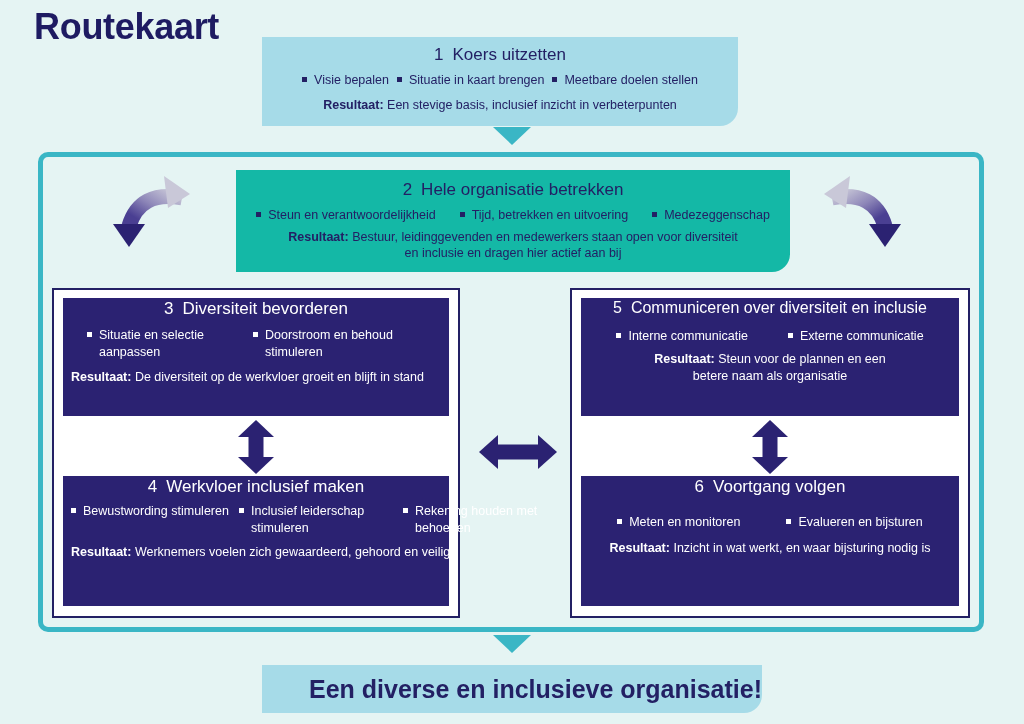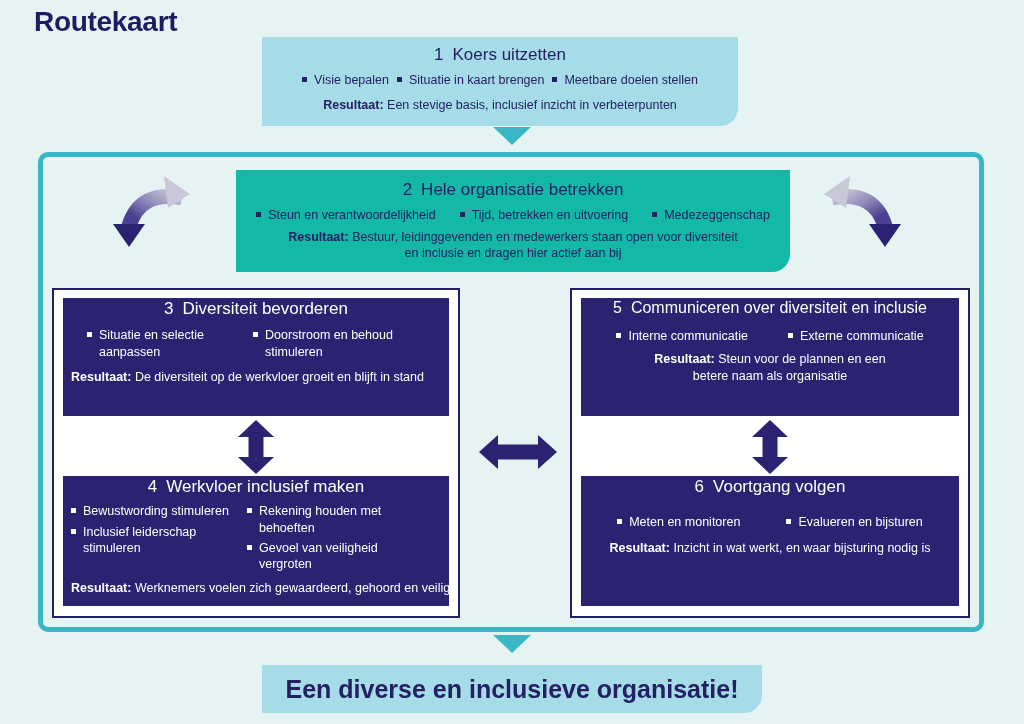--- a/index.html
+++ b/index.html
@@ -1,19 +1,19 @@
 <!DOCTYPE html>
 <html><head>
 <meta charset="utf-8">
 <style>
   *{margin:0;padding:0;box-sizing:border-box}
   html,body{background:#e5f4f3}
   body{font-family:"Liberation Sans",sans-serif;color:#232064}
   #canvas{position:relative;width:1024px;height:724px;background:#e5f4f3;overflow:hidden}
-  #page-title{position:absolute;left:34px;top:6px;font-size:28px;font-weight:bold;color:#1e1b62;letter-spacing:-0.3px}
+  #page-title{position:absolute;left:34px;top:6px;font-size:36px;font-weight:bold;color:#1e1b62;letter-spacing:-0.3px}
 
   .panel{position:absolute;background:#a6dbe8;border-radius:0 0 18px 0;text-align:center}
   #box1{left:262px;top:37px;width:476px;height:89px;padding-top:7px}
 
   .bt{font-size:17px;font-weight:normal;line-height:1.25}
   .num{margin-right:9px}
   .bullets-row{display:flex;justify-content:center;align-items:flex-start;margin-top:7px;font-size:12.5px;line-height:1.3}
   #box1 .bullets-row{gap:8px}
   .bullet{display:inline-flex;align-items:flex-start;text-align:left}
   .sq{width:5px;height:5px;background:#232064;margin:5px 7px 0 0;flex:none;display:inline-block}
@@ -39,36 +39,36 @@
   #colR{left:570px;width:400px}
 
   .navybox{position:absolute;left:9px;background:#2b2272;color:#ffffff;text-align:center}
   #colL .navybox{width:386px}
   #colR .navybox{width:378px}
   #box3,#box5{top:8px;height:118px}
   #box4,#box6{top:186px;height:130px}
 
   #box3 .bullets-cols{display:flex;gap:36px;padding-left:24px;margin-top:8px;font-size:12.5px;text-align:left;line-height:1.3}
   #box4 .bullets-cols{display:flex;gap:12px;padding-left:8px;margin-top:6px;font-size:12.5px;text-align:left;line-height:1.3}
-  .vlist{display:flex;flex-direction:column;gap:4px}
+  .vlist{display:flex;flex-direction:row;gap:4px}
   .tw118{width:118px}.tw140{width:140px}.tw152{width:152px}.tw180{width:180px}
   #box3 .result,#box4 .result{text-align:left;padding-left:8px}
   #box3 .result{margin-top:9px}
   #box4 .result{margin-top:8px;white-space:nowrap}
 
   #box5 .bt{font-size:16px}
   #box5 .bullets-row{gap:40px;margin-top:10px}
   #box5 .result{max-width:232px;margin:7px auto 0}
   #box6 .bullets-row{gap:46px;margin-top:17px}
   #box6 .result{margin-top:9px}
 
   .varrow{position:absolute;left:50%;transform:translateX(-50%);top:130px;width:38px;height:54px}
   #harrow{position:absolute;left:479px;top:434px;width:78px;height:36px}
 
-  #footer{left:262px;top:665px;width:500px;height:48px;display:flex;align-items:center;justify-content:center;font-size:25px;font-weight:bold}
+  #footer{left:262px;top:665px;width:500px;height:48px;display:flex;align-items:center;justify-content:flex-end;font-size:25px;font-weight:bold}
 </style>
 </head>
 <body>
 
 <div id="canvas">
 
   <h1 id="page-title">Routekaart</h1>
 
   <div id="frame"></div>
 

